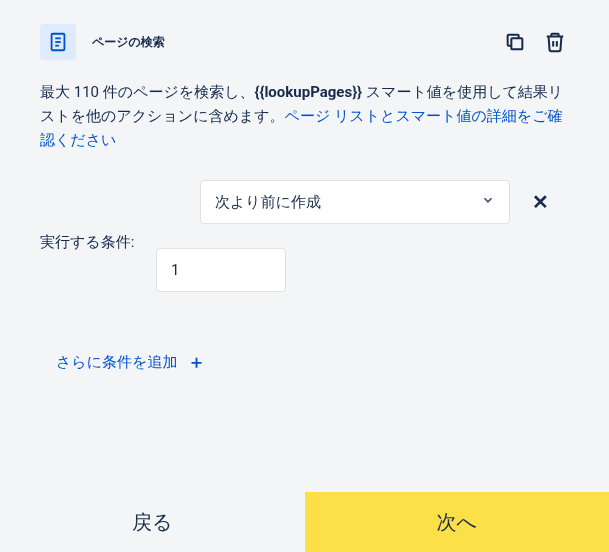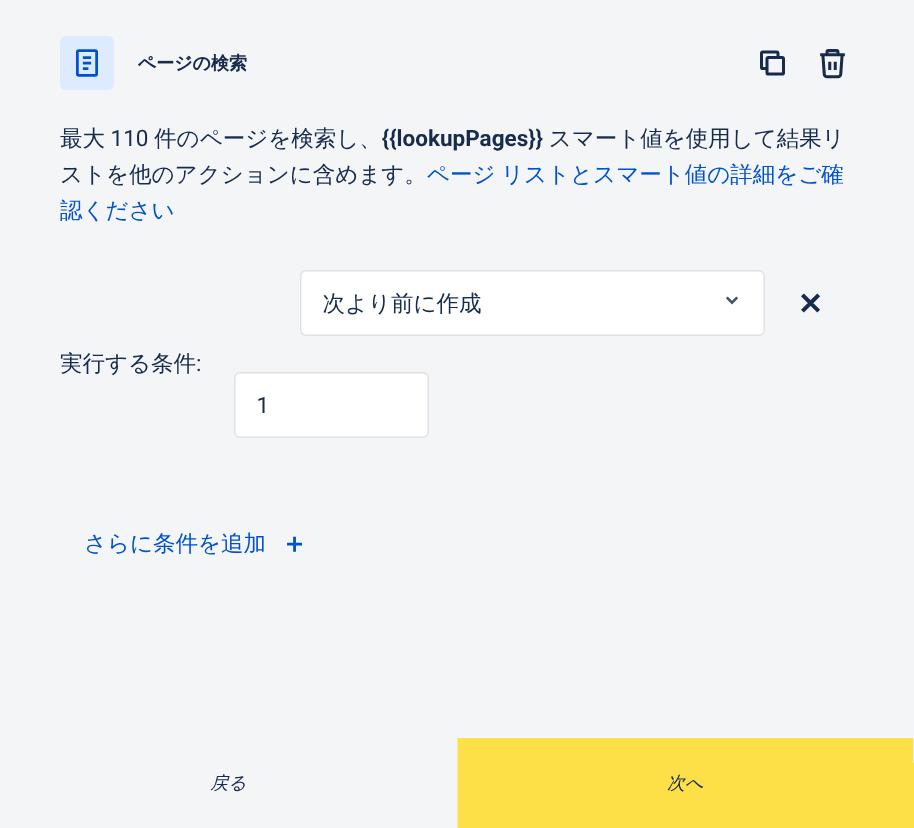--- a/index.html
+++ b/index.html
@@ -128,23 +128,22 @@
       left: 0;
       right: 0;
       display: flex;
       height: 60px;
     }
     .footer-btn {
       flex: 1;
       display: flex;
       align-items: center;
       justify-content: center;
-      font-size: 12px;
-      cursor: pointer;
-      font-style: italic;
+      font-size: 20px;
+      cursor: pointer;
     }
     .footer-btn.back { background: transparent; }
     .footer-btn.next {
       background: #fde047;
       font-weight: 500;
     }
   </style>
 </head>
 <body>
 

